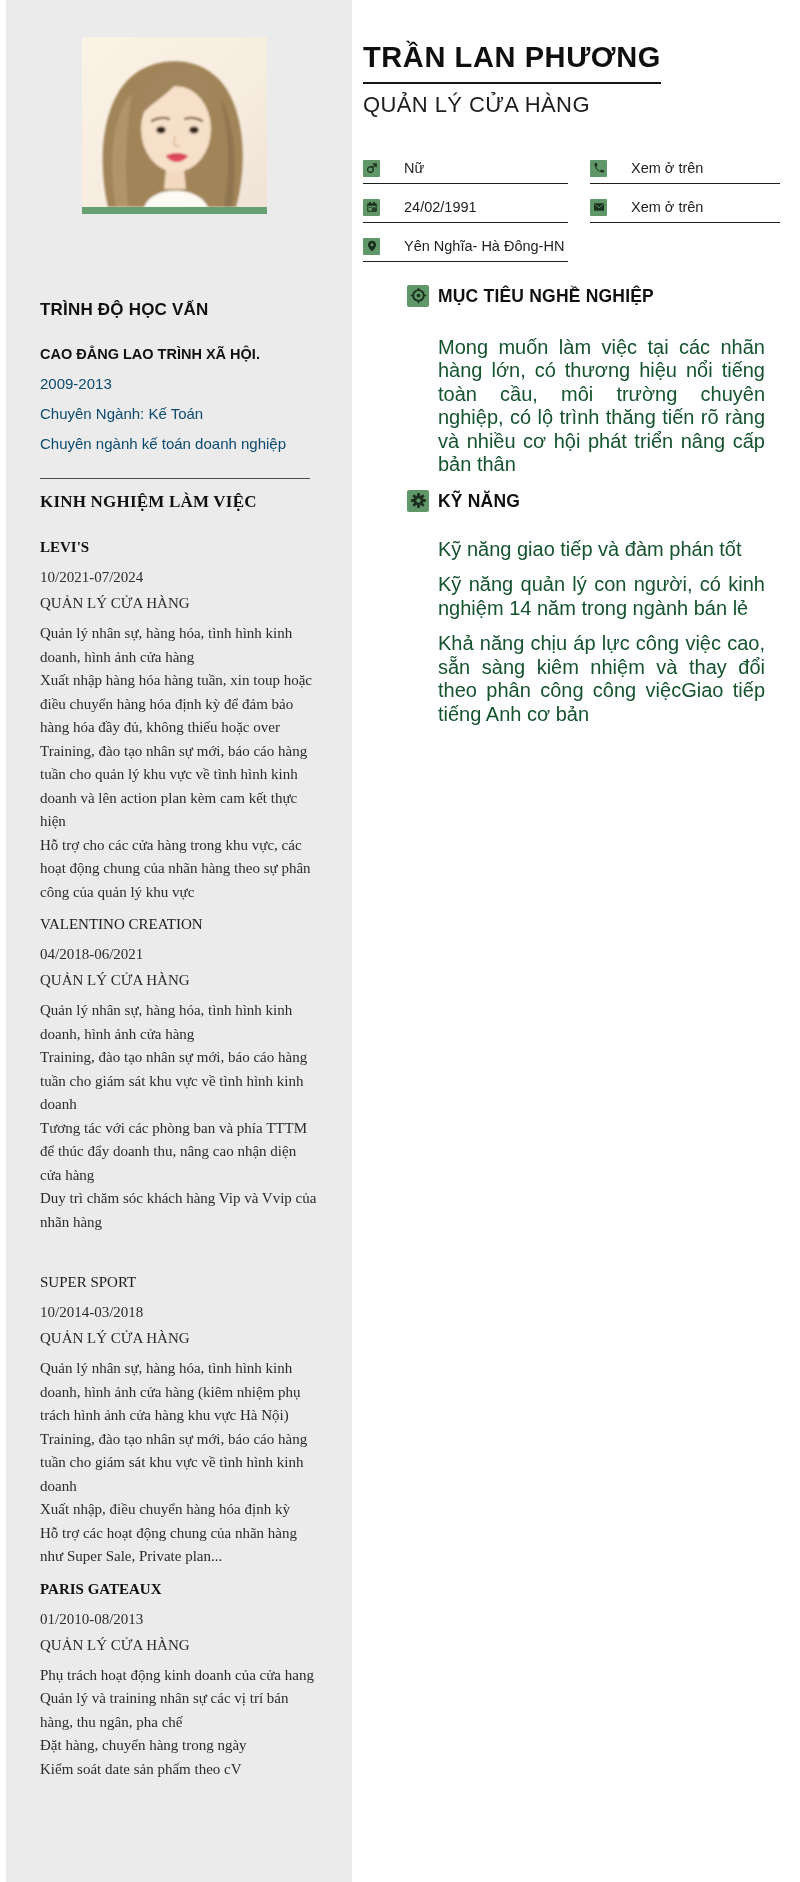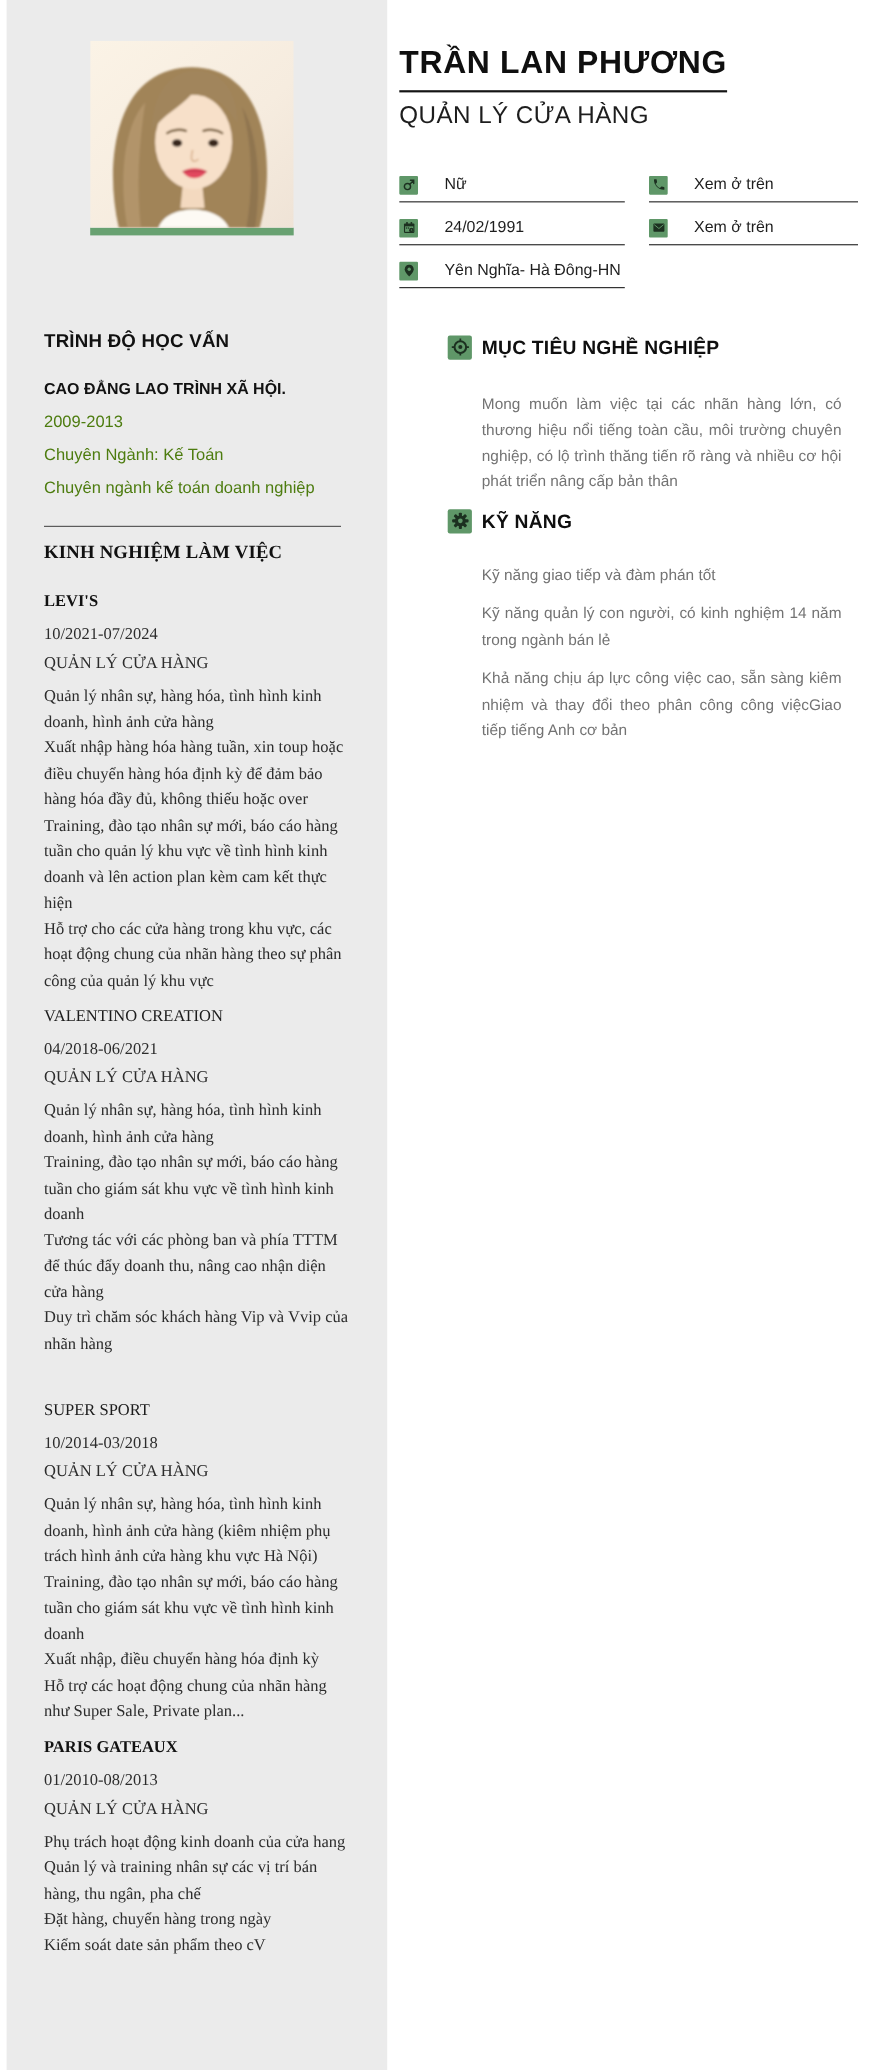--- a/index.html
+++ b/index.html
@@ -22,21 +22,21 @@
   .photo { width:185px; margin-left:42px; }
   .photo svg { display:block; }
   .photo-bar { height:7px; width:185px; background:#68a171; }
 
   .panel-heading {
     font-size:17px; font-weight:bold; color:#111;
     letter-spacing:.2px; margin:0; line-height:22px;
   }
   .edu { margin-top:85px; }
   .edu-school { font-size:14.5px; font-weight:bold; color:#111; line-height:20px; margin-top:23px; }
-  .edu-line { font-size:15px; color:#4d7c0f; line-height:20px; margin-top:10px; }
+  .edu-line { font-size:15px; color:#0c4a6e; line-height:20px; margin-top:10px; }
 
   .divider {
     border:none; border-top:1px solid #4d4d4d;
     width:270px; margin:24px 0 0 0; height:0;
   }
 
   .exp { margin-top:12px;font-family:Liberation Serif, serif; }
   .job { margin-top:24px; }
   .job.tight { margin-top:10px; }
   .job.spaced { margin-top:38px; }
@@ -69,31 +69,31 @@
     display:flex; align-items:center; gap:24px;
     border-bottom:1px solid #1f1f1f; padding-bottom:6px;
     font-size:14.5px; color:#1e1e1e;
   }
   .icon-sq {
     width:17px; height:17px; flex:none; border-radius:1px;
     background:#5f9768; display:flex; align-items:center; justify-content:center;
   }
   .icon-sq svg { display:block; }
 
-  .rsection { margin-left:44px; margin-top:43px; }
+  .rsection { margin-left:44px; margin-top:23px; }
   .rsection.skills { margin-top:13px; }
   .sec-head { display:flex; align-items:center; gap:9px; }
   .sec-icon {
     width:22px; height:22px; flex:none; border-radius:2px;
     background:#5f9768; display:flex; align-items:center; justify-content:center;
   }
   .sec-title { font-size:17.5px; font-weight:bold; color:#0f0f0f; margin:0; letter-spacing:.2px; line-height:22px; }
   .sec-body { margin-left:31px; width:327px; }
   .jpara {
-    font-size:14px; line-height:23.5px; color:#737373;
+    font-size:20px; line-height:23.5px; color:#14532d;
     text-align:justify; margin:0;
   }
   .obj-text { margin-top:29px; }
   .skill-item { margin-top:12px; }
   .skill-item.first { margin-top:26px; }
 </style>
 </head>
 <body>
 
 <div class="page">

